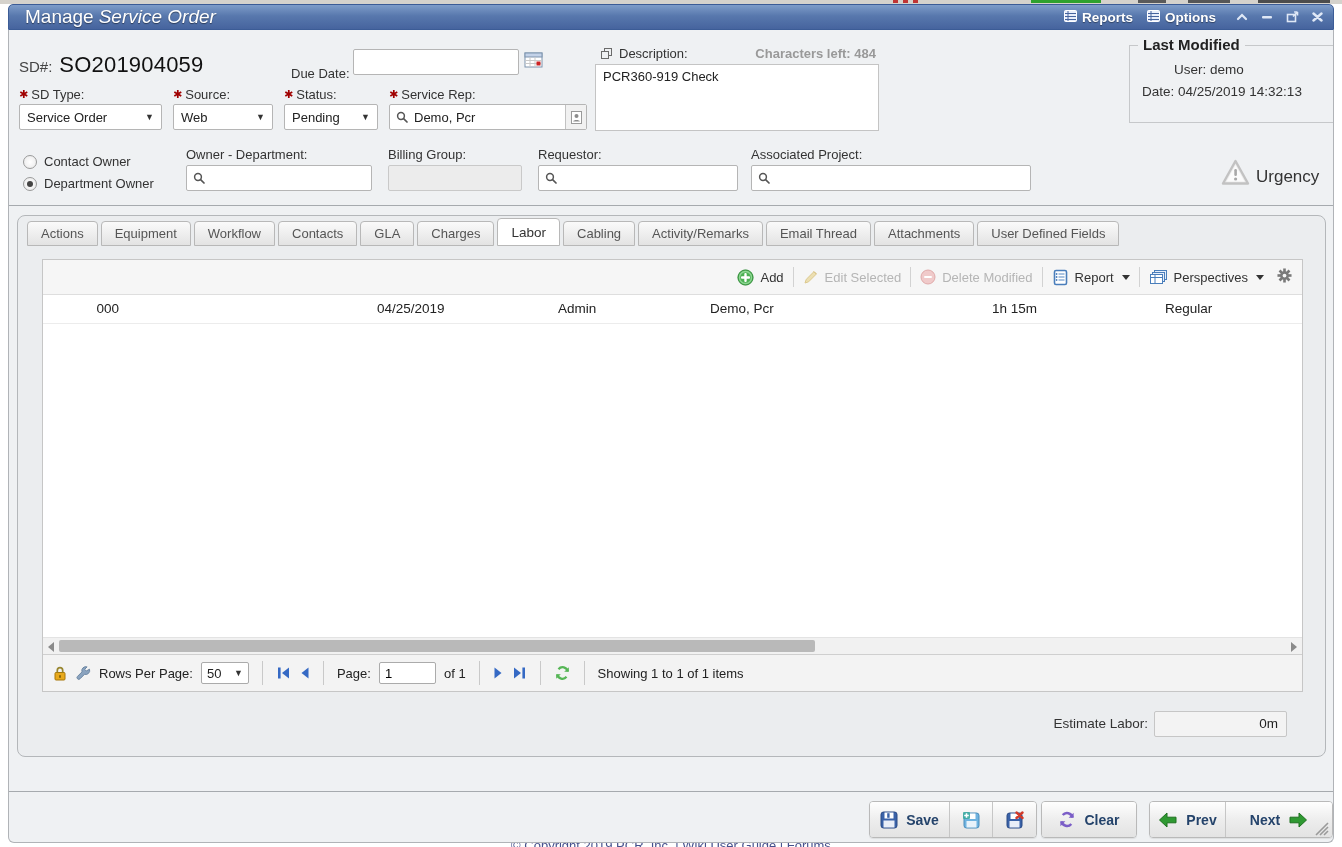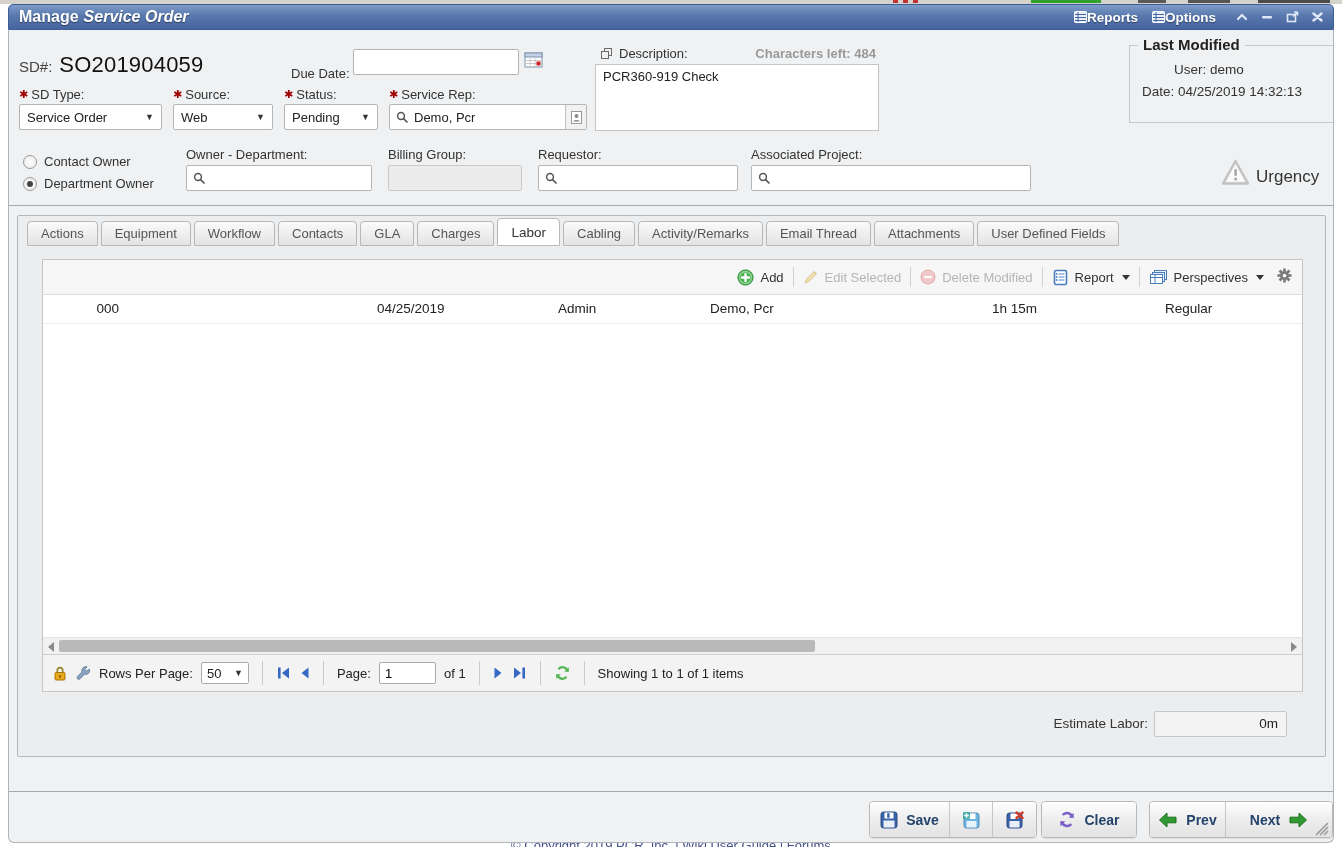--- a/index.html
+++ b/index.html
@@ -9,24 +9,24 @@
 
   
   .page-edge { position:absolute; left:0; top:0; width:1342px; height:4px; background:#d5d2cc; z-index:0; }
   .edge-bit { position:absolute; top:0; height:3px; }
 
   
   .pcr-window { position:absolute; left:8px; top:4px; width:1326px; height:839px; z-index:2; }
   .titlebar { position:absolute; left:0; top:0; right:0; height:26px; border:1px solid #3c5c96;
               border-radius:5px 5px 0 0; background:linear-gradient(#7e9cc9,#5878ad 45%,#46649e);
               display:flex; align-items:center; justify-content:space-between; padding:0 10px; }
-  .titlebar .title { color:#fff; font-weight:bold; font-size:16px; text-shadow:0 1px 1px rgba(0,0,0,.45); }
+  .titlebar .title { color:#fff; font-weight:normal; font-size:19px; text-shadow:0 1px 1px rgba(0,0,0,.45);margin-left:6px; }
   .titlebar .title .t-ital { font-style:italic; margin-left:5px; }
   .tb-right { display:flex; align-items:center; gap:14px; }
-  .tb-btn { display:flex; align-items:center; color:#fff; font-weight:bold; font-size:13.5px;
+  .tb-btn { display:flex; gap:5px; color:#fff; font-weight:bold; font-size:13.5px;
             cursor:pointer; text-shadow:0 1px 1px rgba(0,0,0,.4); }
   .winctl { display:flex; align-items:center; gap:13px; margin-left:6px; }
   .winctl svg { display:block; }
 
   .win-body { position:absolute; left:0; top:26px; right:0; bottom:0; background:#eff1f3;
               border:1px solid #b0b3b7; border-top:none; border-radius:0 0 6px 6px; overflow:hidden; }
 
   .lbl { position:absolute; font-size:13px; color:#333; white-space:nowrap; }
   .req { color:#a00000; font-size:11px; margin-right:3px; position:relative; top:-1px; }
   .tinput { position:absolute; background:#fff; border:1px solid #b5b5b5; border-radius:2px; height:26px;
@@ -55,21 +55,21 @@
   .radio { width:14px; height:14px; border-radius:50%; border:1px solid #9a9a9a; background:radial-gradient(#fff,#e8e8e8); position:relative; }
   .radio.on::after { content:""; position:absolute; left:3px; top:3px; width:6px; height:6px; border-radius:50%; background:#444; }
   .radio-row span.rlbl { font-size:13px; color:#333; }
 
   .hdivider { position:absolute; left:0; right:0; border-top:1px solid #a6aaae; }
 
   .urgency-lbl { position:absolute; font-size:17px; color:#333; }
 
   
   .panel { position:absolute; left:8px; top:185px; width:1309px; height:542px; background:#ebedef;
-           border:1px solid #b4b7ba; border-radius:2px; }
+           border:1px solid #b4b7ba; border-radius:8px; }
   .tabs { position:absolute; left:9px; top:2px; display:flex; align-items:flex-end; gap:3px; height:28px; }
   .tab { height:25px; line-height:24px; padding:0 13px; font-size:13px; color:#555; background:linear-gradient(#fafafa,#e3e3e3);
          border:1px solid #b8b8b8; border-radius:4px 4px 0 0; cursor:pointer; white-space:nowrap; }
   .tab.active { height:28px; line-height:27px; background:#fff; color:#333; font-size:13.5px; }
 
   .grid { position:absolute; left:24px; top:43px; width:1261px; height:433px; background:#fff;
           border:1px solid #c6c6c6; display:flex; flex-direction:column; }
   .gtoolbar { height:35px; background:#f6f6f6; border-bottom:1px solid #dedede; display:flex; align-items:center;
               justify-content:flex-end; padding-right:10px; gap:9px; font-size:13px; }
   .tool { display:flex; align-items:center; gap:6px; color:#333; cursor:pointer; white-space:nowrap; }

